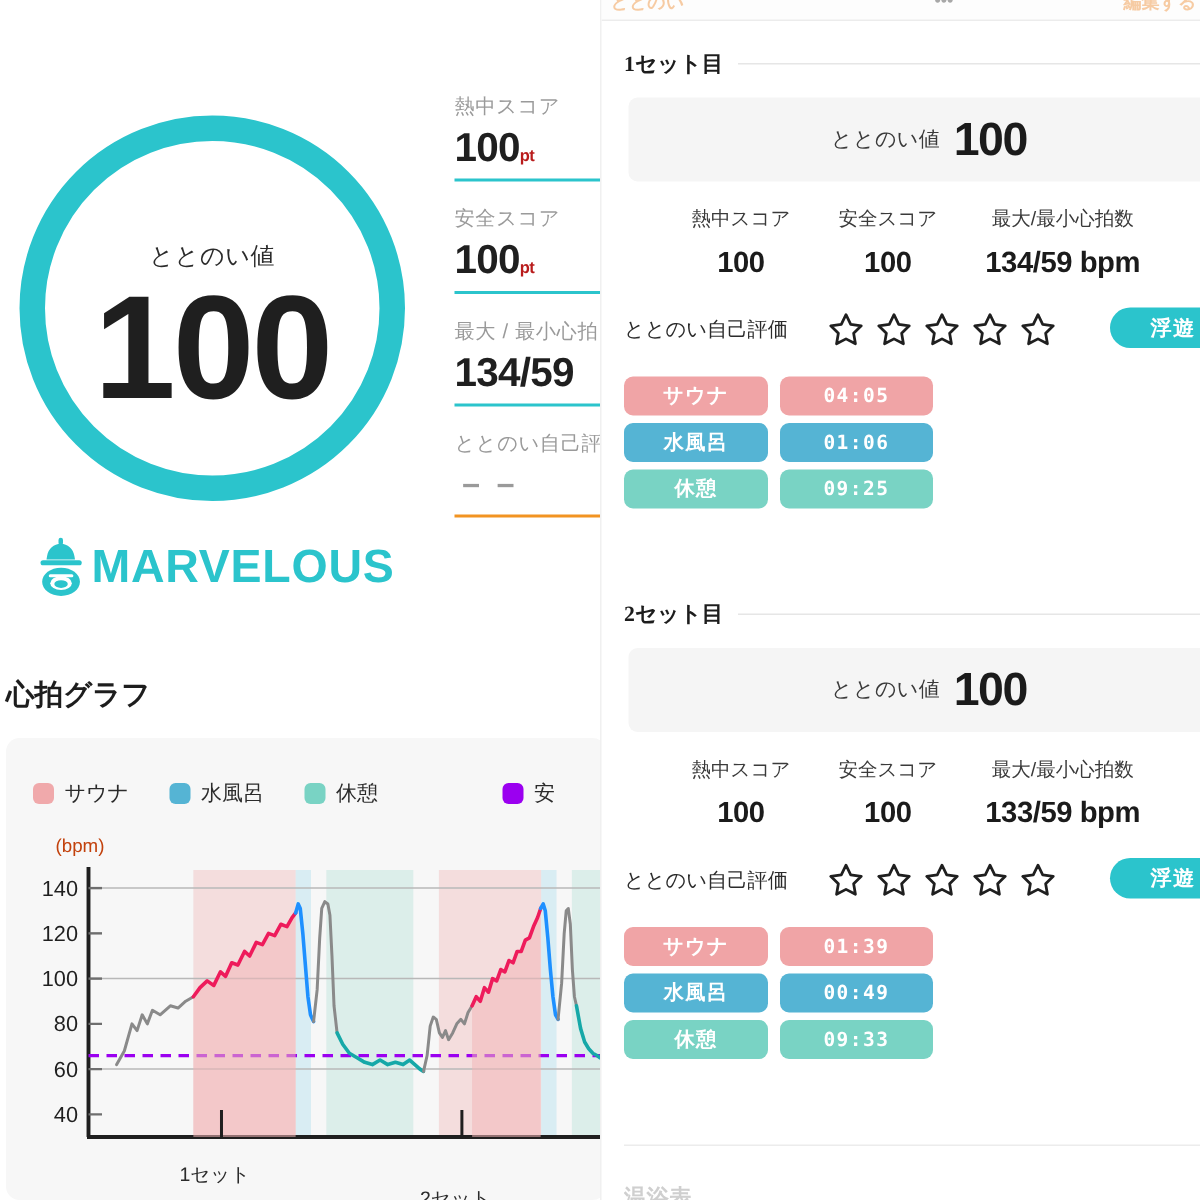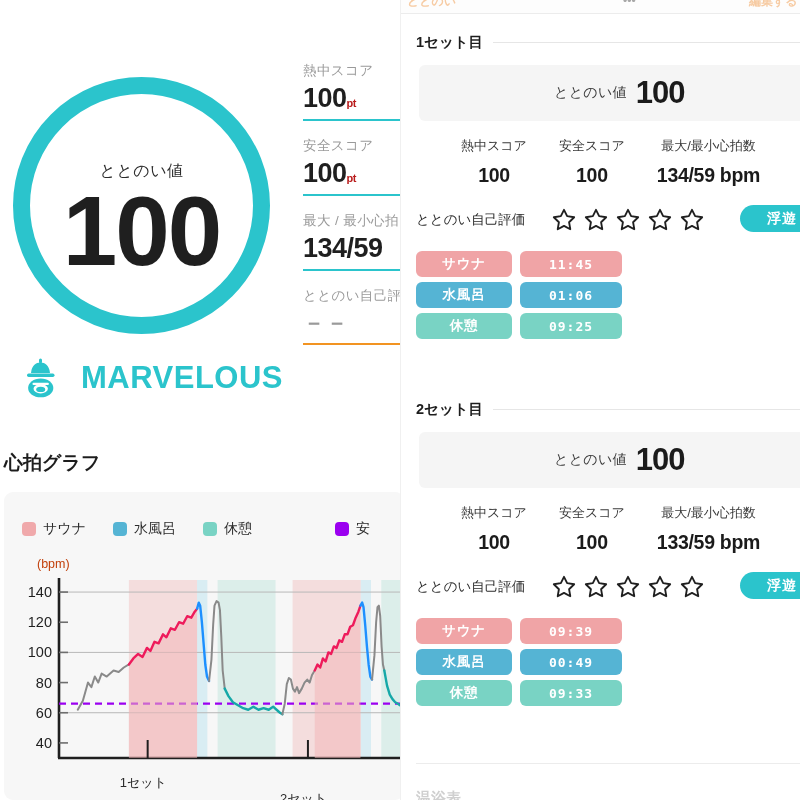--- a/index.html
+++ b/index.html
@@ -42,21 +42,21 @@
     letter-spacing: .5px;
   }
   .ring-value {
     position: absolute; left: 0; right: 0; top: 101px;
     text-align: center; font-size: 98px; font-weight: 700;
     letter-spacing: -2px; color: #1f1f1f; line-height: 1.1;
   }
 
   .marvel-row {
     position: absolute; left: 22px; top: 358px;
-    display: flex; align-items: center; gap: 21px;
+    display: flex; align-items: center; gap: 1px;
   }
   .marvel-icon { width: 38px; height: 40px; display: block; }
   .marvel-text {
     font-size: 31px; font-weight: 700; color: #2bc4cc;
     letter-spacing: .5px;
   }
 
   
   .stat-col {
     position: absolute; left: 303px; top: 62px; width: 130px;
@@ -125,21 +125,21 @@
   }
   .topbar-ghost.dark { color: #555; opacity: .5; }
   .topbar-rule {
     position: absolute; left: 0; top: 13px; width: 400px; height: 1px;
     background: #ececec;
   }
 
   .set-block { position: absolute; left: 0; width: 400px; }
   .set-head {
     display: flex; align-items: center; gap: 10px;
-    padding-left: 15px; padding-right: 0;
+    padding-left: 15px; padding-right: 0; font-family: Liberation Serif, serif;
   }
   .set-head-label {
     font-size: 14.5px; font-weight: 700; color: #1d1d1d; white-space: nowrap;
   }
   .set-head-rule { flex: 1; height: 1px; background: #e6e6e6; }
 
   .score-banner {
     margin: 13px 0 0 18px; width: 400px; height: 56px;
     background: #f5f5f5; border-radius: 6px;
     display: flex; align-items: center; justify-content: flex-start;
@@ -388,21 +388,21 @@
           <span class="star"><svg viewBox="0 0 24 24" width="26" height="26">
                 <path d="M12 2.6l2.9 5.9 6.5.95-4.7 4.6 1.1 6.45L12 17.45 6.2 20.5l1.1-6.45-4.7-4.6 6.5-.95z" fill="none" stroke="#1f1f1f" stroke-width="1.7" stroke-linejoin="round"></path>
               </svg></span>
         </span>
         <span class="float-badge">浮遊</span>
       </div>
 
       <div class="phase-table">
         <div class="phase-row">
           <span class="phase-name" style="background:#f0a4a6">サウナ</span>
-          <span class="phase-time" style="background:#f0a4a6">11:45</span>
+          <span class="phase-time" style="background:#f0a4a6">04:05</span>
         </div>
         <div class="phase-row">
           <span class="phase-name" style="background:#55b4d4">水風呂</span>
           <span class="phase-time" style="background:#55b4d4">01:06</span>
         </div>
         <div class="phase-row">
           <span class="phase-name" style="background:#79d3c4">休憩</span>
           <span class="phase-time" style="background:#79d3c4">09:25</span>
         </div>
       </div>
@@ -452,21 +452,21 @@
           <span class="star"><svg viewBox="0 0 24 24" width="26" height="26">
                 <path d="M12 2.6l2.9 5.9 6.5.95-4.7 4.6 1.1 6.45L12 17.45 6.2 20.5l1.1-6.45-4.7-4.6 6.5-.95z" fill="none" stroke="#1f1f1f" stroke-width="1.7" stroke-linejoin="round"></path>
               </svg></span>
         </span>
         <span class="float-badge">浮遊</span>
       </div>
 
       <div class="phase-table">
         <div class="phase-row">
           <span class="phase-name" style="background:#f0a4a6">サウナ</span>
-          <span class="phase-time" style="background:#f0a4a6">09:39</span>
+          <span class="phase-time" style="background:#f0a4a6">01:39</span>
         </div>
         <div class="phase-row">
           <span class="phase-name" style="background:#55b4d4">水風呂</span>
           <span class="phase-time" style="background:#55b4d4">00:49</span>
         </div>
         <div class="phase-row">
           <span class="phase-name" style="background:#79d3c4">休憩</span>
           <span class="phase-time" style="background:#79d3c4">09:33</span>
         </div>
       </div>

